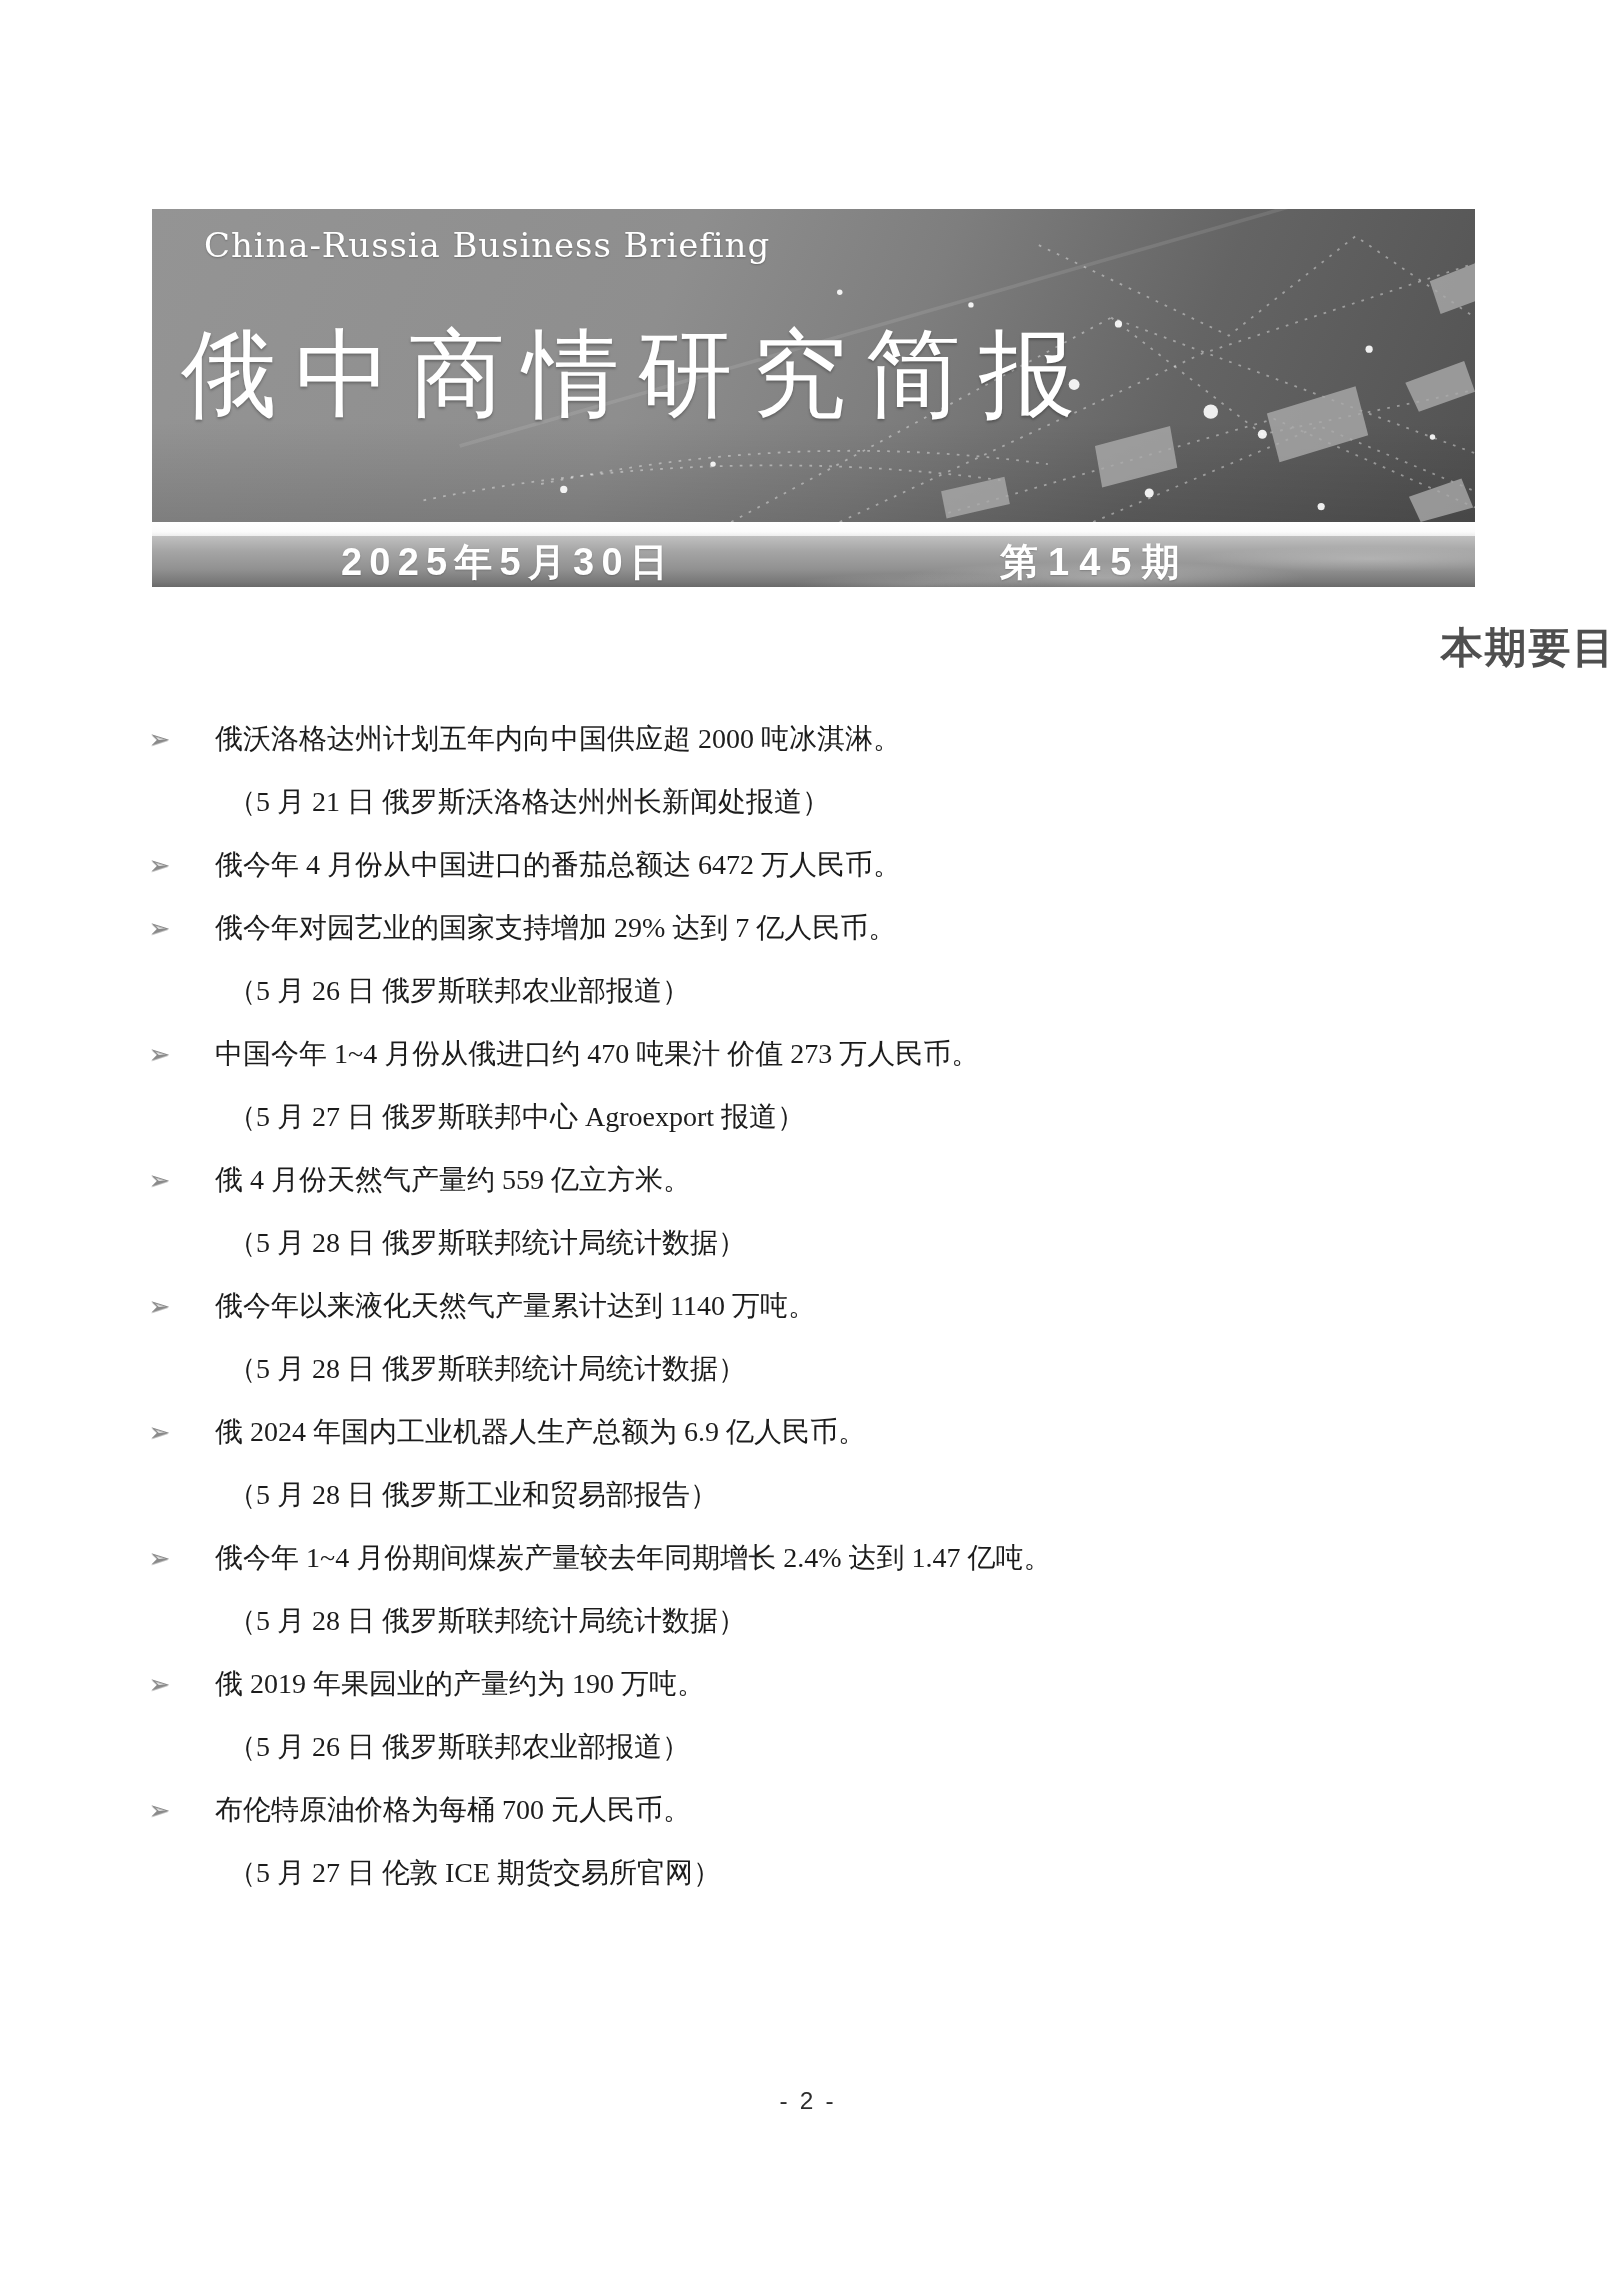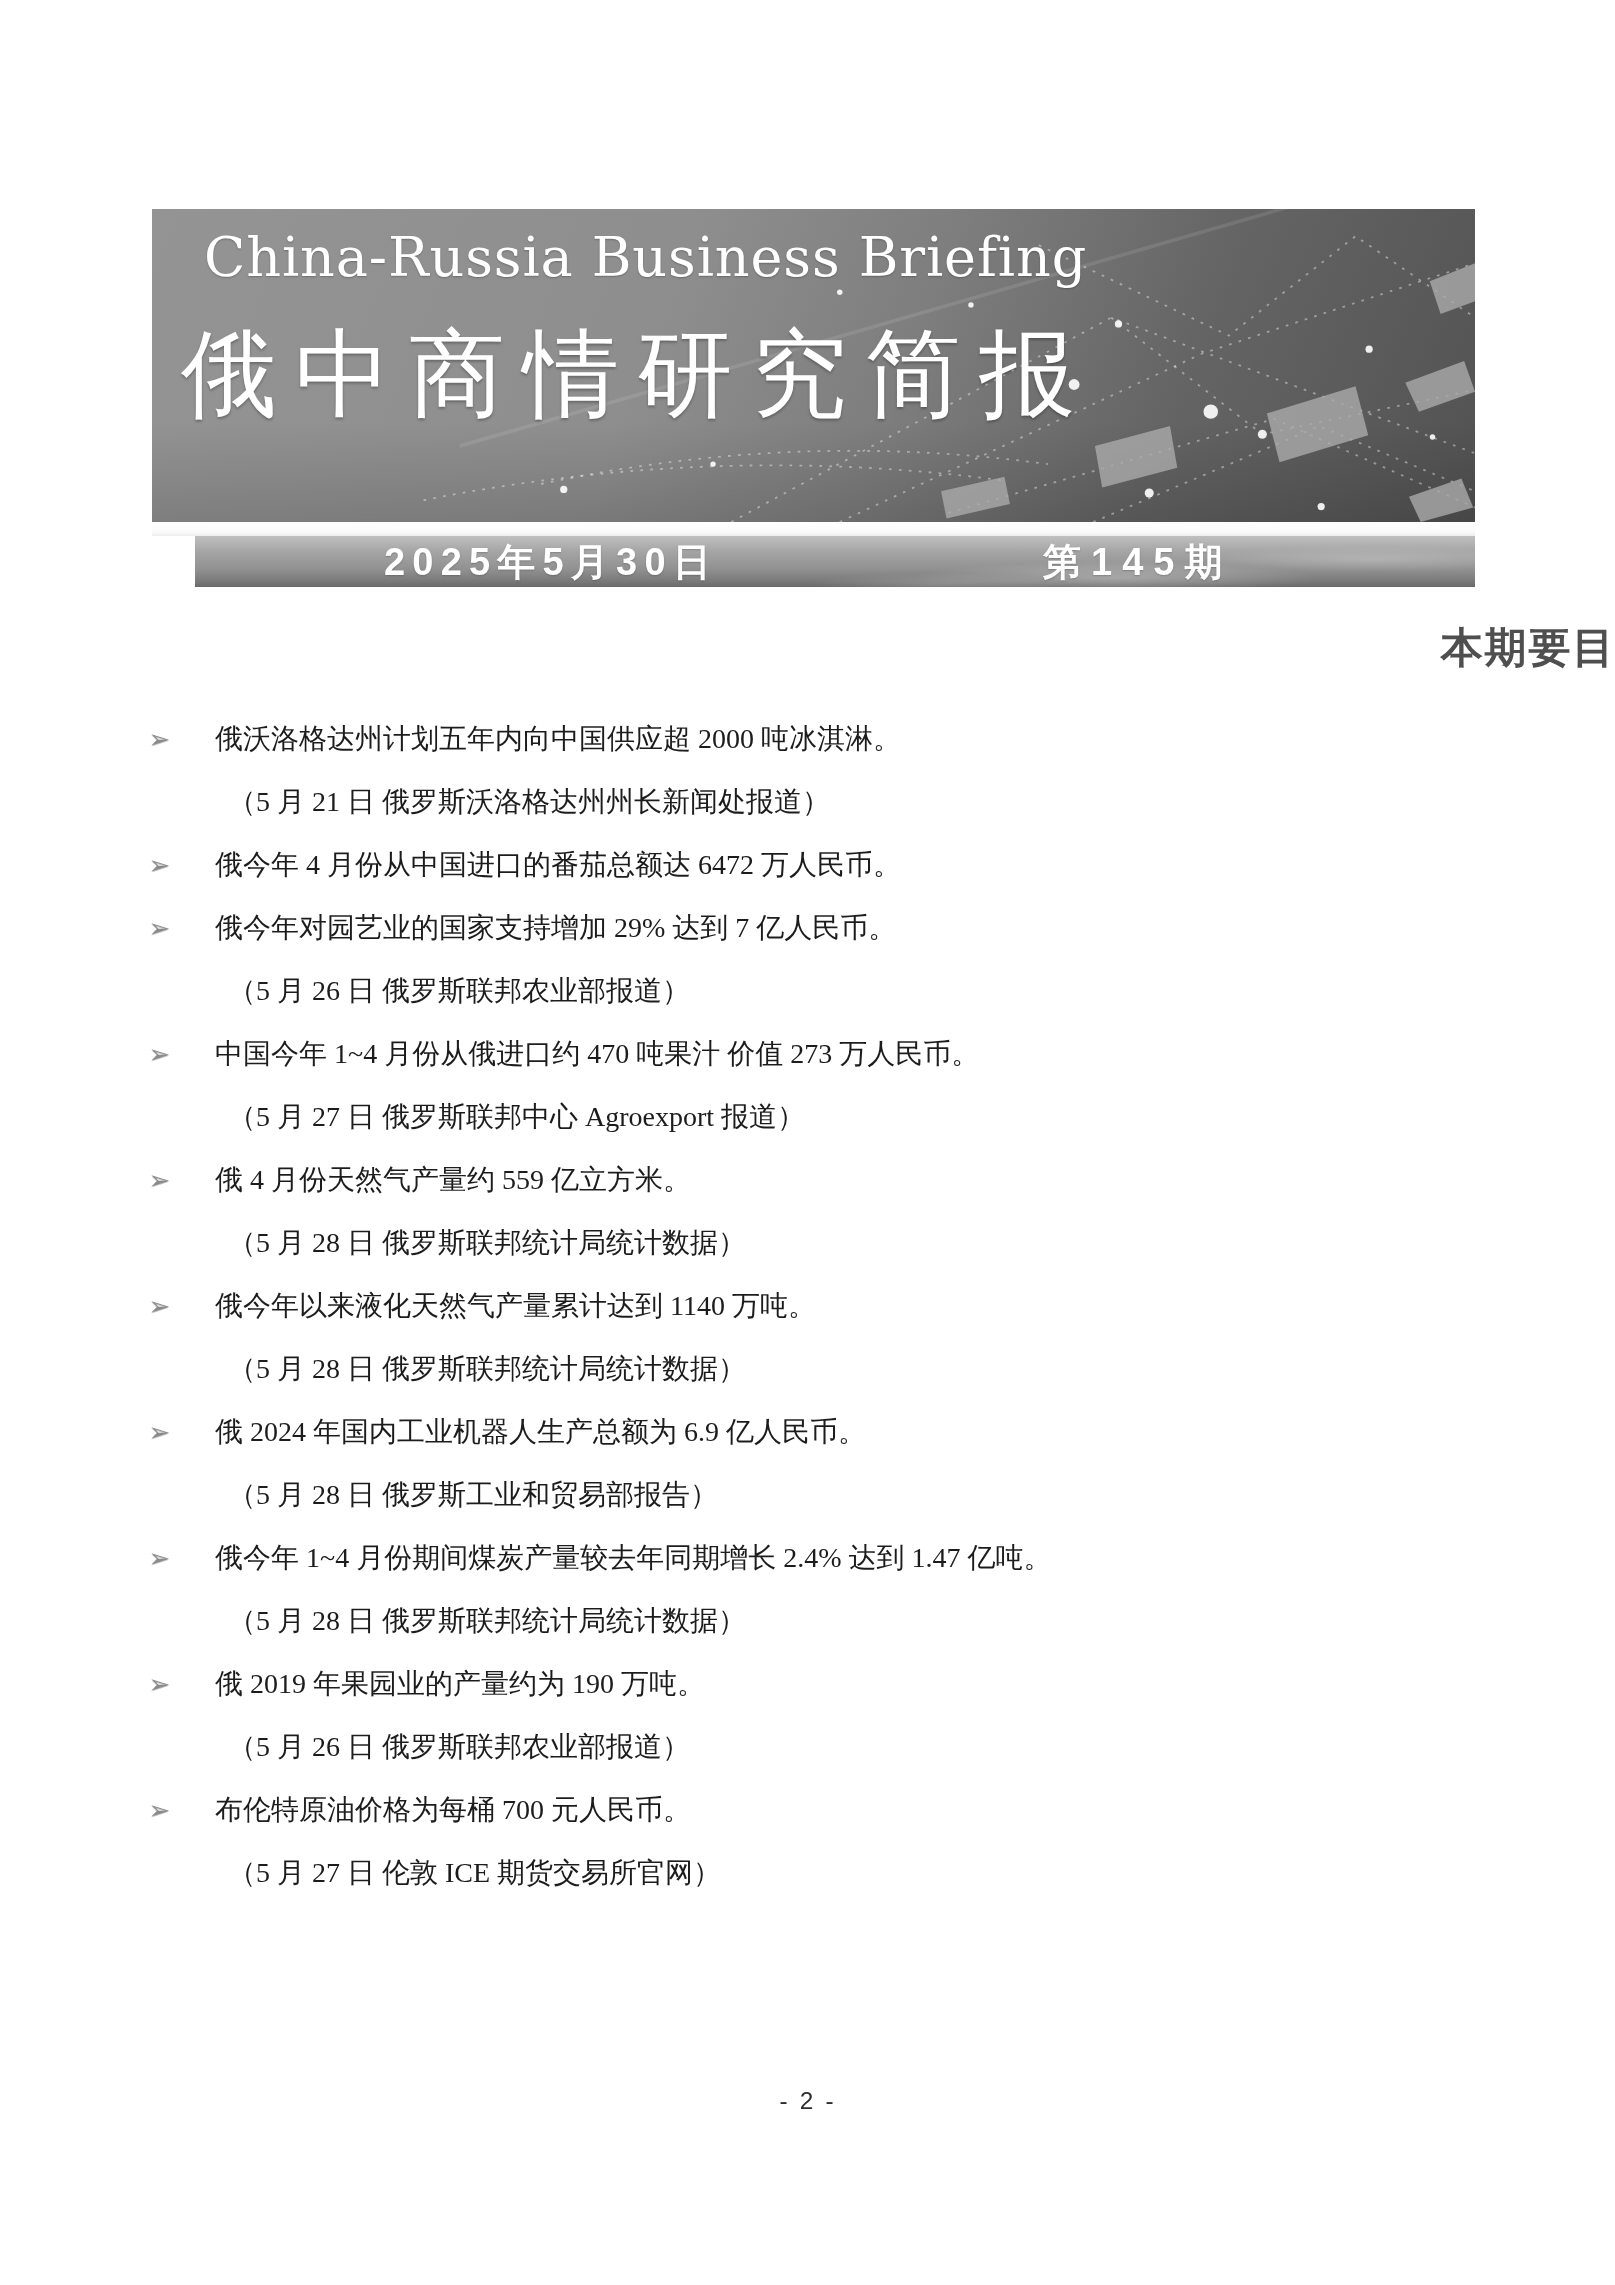--- a/index.html
+++ b/index.html
@@ -28,21 +28,21 @@
     background:
       linear-gradient(0deg, rgba(0,0,0,0.14), rgba(0,0,0,0) 32%),
       linear-gradient(112deg, #949494 0%, #8e8e8e 38%, #7e7e7e 56%, #646464 76%, #525252 100%);
   }
   .banner-art svg { position: absolute; left: 0; top: 0; width: 100%; height: 100%; }
   .banner-title-en {
     position: absolute;
     left: 52px;
     top: 14.5px;
     font-family: "DejaVu Serif", serif;
-    font-size: 54px;
+    font-size: 34px;
     line-height: 1.25;
     color: #ffffff;
     letter-spacing: 0.9px;
     white-space: nowrap;
     text-shadow: 0 0.9px 1.8px rgba(0,0,0,0.25);
   }
   .banner-title-zh {
     position: absolute;
     left: 29px;
     top: 112px;
@@ -60,21 +60,20 @@
   }
   .banner-datebar {
     position: relative;
     height: 51px;
     overflow: hidden;
     background:
       radial-gradient(ellipse 289px 23.5px at 72% 82%, rgba(255,255,255,0.30), rgba(255,255,255,0) 70%),
       radial-gradient(ellipse 253px 18px at 92% 45%, rgba(255,255,255,0.22), rgba(255,255,255,0) 70%),
       radial-gradient(ellipse 181px 16.3px at 58% 95%, rgba(255,255,255,0.18), rgba(255,255,255,0) 70%),
       linear-gradient(180deg, #c0c0c0 0%, #a5a5a5 30%, #919191 65%, #787878 90%, #696969 100%);
-    margin-left: 43px;
   }
   .datebar-date, .datebar-issue {
     position: absolute;
     top: 0;
     line-height: 52px;
     font-family: "Liberation Sans", sans-serif;
     font-weight: bold;
     font-size: 38px;
     color: #ffffff;
     white-space: nowrap;

